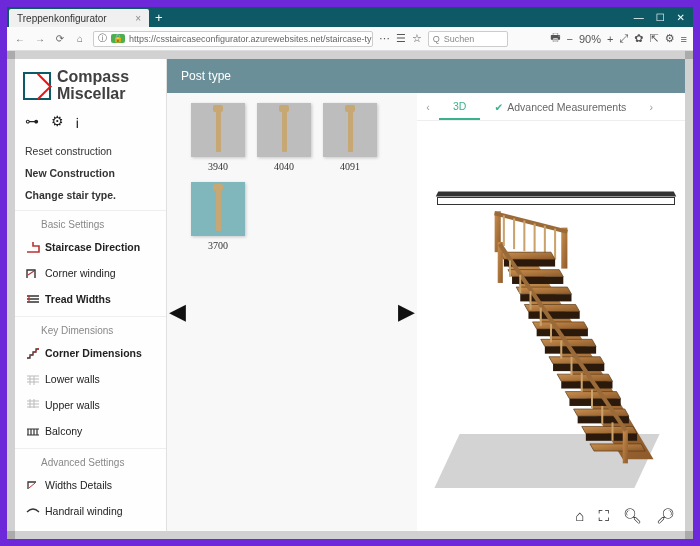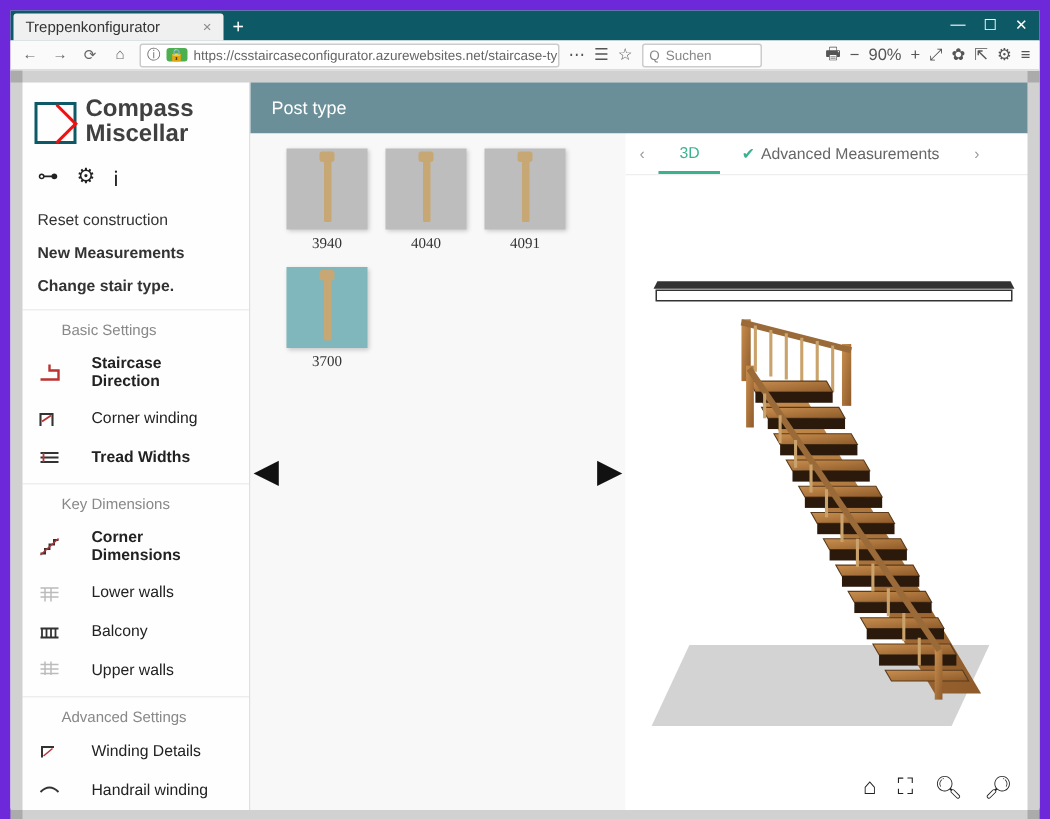--- a/index.html
+++ b/index.html
@@ -34,21 +34,21 @@
   
   .sidebar { width: 152px; background: #fefefe; border-right: 1px solid #e0e0e0; display: flex; flex-direction: column; font-size: 10.5px; overflow: hidden; }
   .logo { display: flex; align-items: center; gap: 6px; padding: 10px 8px 6px 8px; }
   .logo-mark { width: 28px; height: 28px; border: 2px solid #0d5a66; position: relative; }
   .logo-mark::before { content: ""; position: absolute; left: 4px; top: 3px; width: 70%; height: 70%; border-top: 2px solid #e11; border-right: 2px solid #e11; transform: rotate(45deg); }
   .logo-text { font-size: 16px; font-weight: 600; color: #404040; line-height: 1.05; }
   .iconrow { display: flex; gap: 12px; padding: 4px 10px 8px 10px; font-size: 14px; color: #222; }
   .side-link { padding: 5px 10px; color: #333; cursor: pointer; }
   .side-link.bold { font-weight: 600; }
   .side-sect { padding: 8px 10px 4px 26px; color: #888; font-size: 10px; border-top: 1px solid #eee; margin-top: 4px; }
-  .side-item { display: flex; align-items: center; gap: 20px; padding: 6px 10px; color: #222; cursor: pointer; }
+  .side-item { display: flex; align-items: center; gap: 4px; padding: 6px 10px; color: #222; cursor: pointer; }
   .side-item.bold { font-weight: 600; }
   .side-ico { width: 16px; height: 14px; display: inline-flex; align-items: center; justify-content: center; color: #0d5a66; }
   .side-ico svg { width: 16px; height: 14px; }
 
   
   .main { flex: 1; display: flex; flex-direction: column; }
   .stripe { height: 34px; background: #6a8f99; color: #fff; display: flex; align-items: center; padding: 0 14px; font-size: 12px; font-weight: 500; }
 
   .hsplit { flex: 1; display: flex; position: relative; }
   .picker { width: 250px; position: relative; background: #f8f8f8; }
@@ -137,21 +137,21 @@
           <div>Miscellar</div>
         </div>
       </div>
       <div class="iconrow">
         <span>⊶</span>
         <span>⚙</span>
         <span>ℹ</span>
       </div>
 
       <div class="side-link">Reset construction</div>
-      <div class="side-link bold">New Measurements</div>
+      <div class="side-link bold">New Construction</div>
       <div class="side-link bold">Change stair type.</div>
 
       <div class="side-sect">Basic Settings</div>
       <div class="side-item bold">
         <span class="side-ico">
             <svg viewBox="0 0 16 14">
               <path d="M2 12 L14 12 L14 6 L8 6 L8 2" stroke="#b33" fill="none" stroke-width="1.6"></path>
             </svg>
           </span>
         <span>Staircase Direction</span>
@@ -189,43 +189,43 @@
         <span class="side-ico">
             <svg viewBox="0 0 16 14">
               <path d="M2 4H14M2 7H14M2 10H14M5 4V13M9 4V13" stroke="#bbb" stroke-width="1"></path>
             </svg>
           </span>
         <span>Lower walls</span>
       </div>
       <div class="side-item">
         <span class="side-ico">
             <svg viewBox="0 0 16 14">
+              <path d="M2 3H14M2 6H14M2 9H14M5 1V10M9 1V10" stroke="#bbb" stroke-width="1"></path>
+            </svg>
+          </span>
+        <span>Upper walls</span>
+      </div>
+      <div class="side-item">
+        <span class="side-ico">
+            <svg viewBox="0 0 16 14">
               <path d="M2 11 H14 M3 11 V5 M6 11 V5 M9 11 V5 M12 11 V5 M2 5 H14" stroke="#333" stroke-width="1.2" fill="none"></path>
             </svg>
           </span>
         <span>Balcony</span>
-      </div>
-      <div class="side-item">
-        <span class="side-ico">
-            <svg viewBox="0 0 16 14">
-              <path d="M2 3H14M2 6H14M2 9H14M5 1V10M9 1V10" stroke="#bbb" stroke-width="1"></path>
-            </svg>
-          </span>
-        <span>Upper walls</span>
       </div>
 
       <div class="side-sect">Advanced Settings</div>
       <div class="side-item">
         <span class="side-ico">
             <svg viewBox="0 0 16 14">
               <path d="M3 11 L3 4 L11 4" stroke="#333" fill="none" stroke-width="1.3"></path>
               <path d="M4 10 L10 5" stroke="#b33"></path>
             </svg>
           </span>
-        <span>Winding Details</span>
+        <span>Widths Details</span>
       </div>
       <div class="side-item">
         <span class="side-ico">
             <svg viewBox="0 0 16 14">
               <path d="M2 8 Q8 2 14 8" stroke="#333" fill="none" stroke-width="1.3"></path>
             </svg>
           </span>
         <span>Handrail winding</span>
       </div>
     </div>

